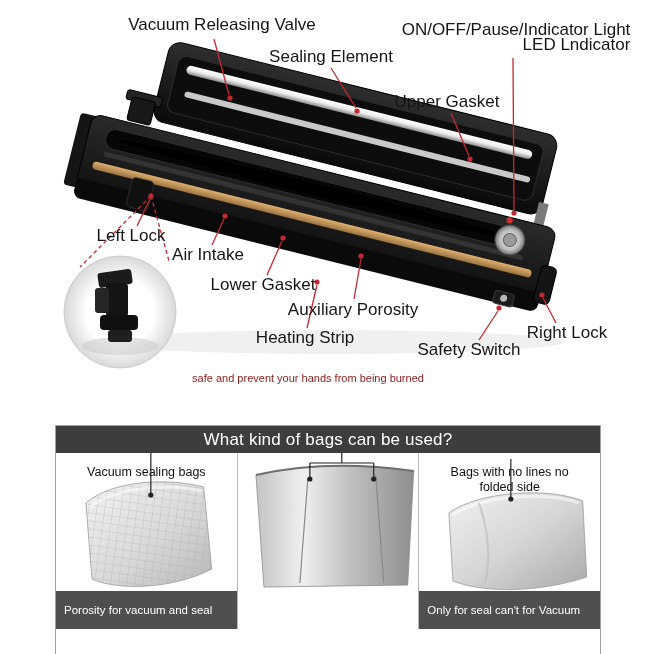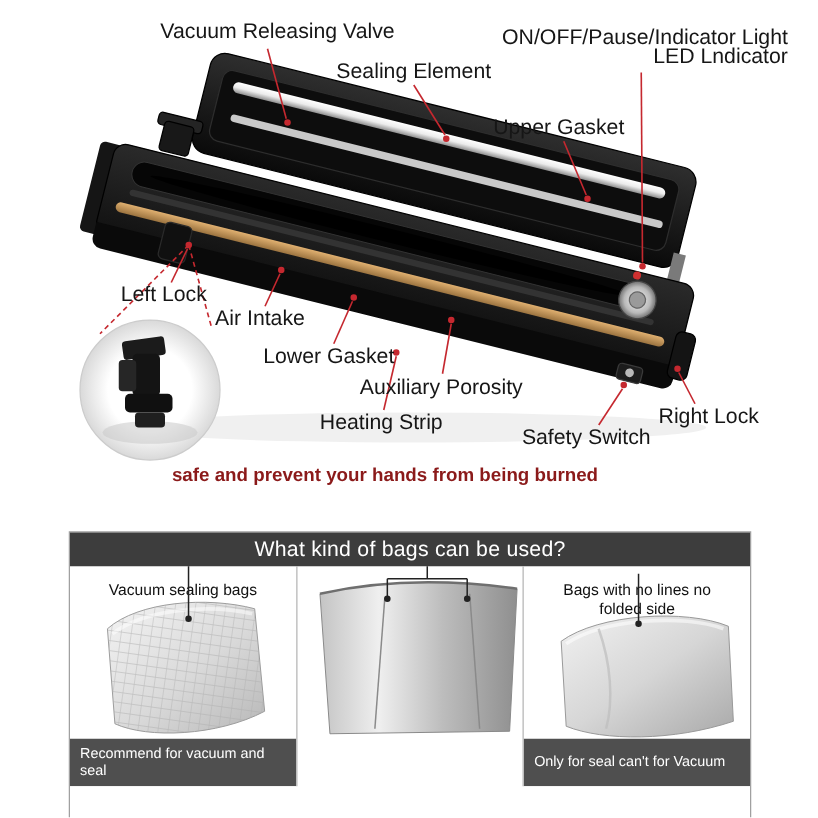--- a/index.html
+++ b/index.html
@@ -3,21 +3,21 @@
 <meta charset="utf-8">
 <style>
   *{margin:0;padding:0;box-sizing:border-box}
   html,body{width:654px;height:654px;background:#ffffff;font-family:"Liberation Sans",sans-serif}
   .page{position:relative;width:654px;height:654px;overflow:hidden;background:#fff}
   .scene{position:absolute;left:0;top:0;width:654px;height:406px}
   .scene-art{position:absolute;left:0;top:0}
   .callout{position:absolute;transform:translateX(-50%);font-size:17px;font-weight:normal;color:#161616;
            white-space:nowrap;text-align:right;line-height:14px}
   .callout .cl-line{display:block}
-  .warning{position:absolute;transform:translateX(-50%);font-size:15px;font-weight:bold;
+  .warning{position:absolute;transform:translateX(-50%);font-size:11px;font-weight:normal;
            color:var(--warning-red,#8b1a1a);white-space:nowrap}
   .bags-box{position:absolute;left:55px;top:425px;width:546px;height:241px;border:1px solid #a0a0a0;background:#fff}
   .bags-header{height:27px;background:var(--header-bg,#3d3d3d);color:#fff;font-size:17px;
                display:flex;align-items:center;justify-content:center;letter-spacing:.2px}
   .bags-body{display:flex;height:176px}
   .bag-col{flex:1 1 0;position:relative;border-right:1px solid #b5b5b5;overflow:hidden}
   .bag-col:last-child{border-right:none}
   .bag-label{margin:12px auto 0;max-width:150px;text-align:center;font-size:12.5px;color:#111;line-height:15px}
   .bag-art{position:absolute;left:0;bottom:38px;width:100%;height:140px;display:block}
   .bag-caption{position:absolute;left:0;right:0;bottom:0;height:38px;background:var(--caption-bg,#4f4f4f);
@@ -169,21 +169,21 @@
             <pattern id="mesh1" width="8" height="8" patternUnits="userSpaceOnUse" patternTransform="rotate(8)">
               <path d="M0 0H8M0 0V8" stroke="#aeaeae" stroke-width="1" fill="none"></path>
             </pattern>
           </defs>
           <path d="M30 52 C55 30 110 26 148 36 L156 118 C118 138 62 140 36 128 Z" fill="url(#bg1)" stroke="#9c9c9c" stroke-width="0.8"></path>
           <path d="M30 52 C55 30 110 26 148 36 L156 118 C118 138 62 140 36 128 Z" fill="url(#mesh1)" opacity="0.65"></path>
           <path d="M34 56 C60 36 112 32 146 40" fill="none" stroke="#ffffff" stroke-width="3" opacity="0.5"></path>
           <line x1="95" y1="0" x2="95" y2="42" stroke="#222" stroke-width="1.2"></line>
           <circle cx="95" cy="44" r="2.6" fill="#222"></circle>
         </svg>
-        <div class="bag-caption">Recommend for vacuum and seal</div>
+        <div class="bag-caption">Porosity for vacuum and seal</div>
       </div>
 
       <div class="bag-col">
         <svg class="bag-art" viewBox="0 0 181 140" preserveAspectRatio="none">
           <defs>
             <linearGradient id="bg2" x1="0" y1="0" x2="1" y2="0">
               <stop offset="0" stop-color="#c4c4c4"></stop>
                 <stop offset="0.3" stop-color="#efefef"></stop>
               <stop offset="0.62" stop-color="#bdbdbd"></stop>
                 <stop offset="1" stop-color="#8f8f8f"></stop>

